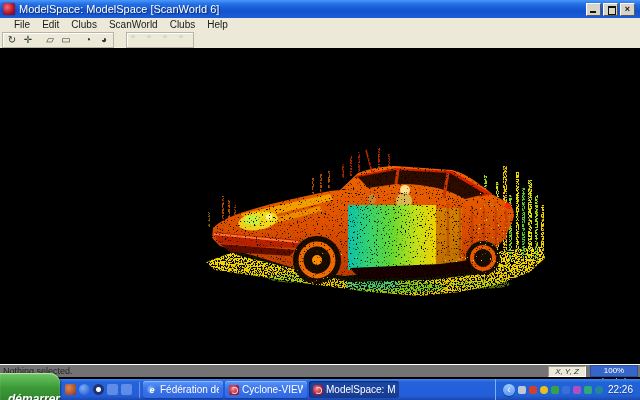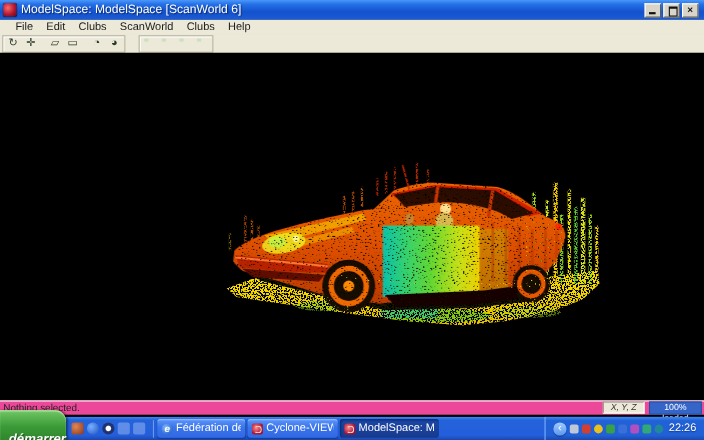--- a/index.html
+++ b/index.html
@@ -36,21 +36,21 @@
   .tool-sep{width:4px;}
   .seek-icon{width:11px;height:9px;position:relative;background:linear-gradient(135deg,#6a8a5a 0%,#2f4f2f 60%);
     border-radius:2px 1px 1px 2px;box-shadow:inset 0 1px 0 #b8d0a8;}
   .seek-icon::after{content:"";position:absolute;right:1px;top:1px;width:4px;height:3px;
     background:#cfe0c0;border-radius:1px;}
 
   
   .viewport{top:48px;height:319px;background:#000;}
 
   
-  .statusbar{top:364px;height:12px;background:#ec4899;display:flex;align-items:flex-start;
+  .statusbar{top:364px;height:12px;background:#737373;display:flex;align-items:flex-end;
     font-size:9px;border-top:1px solid #fff;}
   .status-msg{flex:1;padding-left:3px;color:#222;line-height:12px;}
   .coords-box{width:36px;height:9px;margin-right:4px;font-size:8px;line-height:9px;text-align:center;
     color:#333;border:1px solid;border-color:#9a968a #fff #fff #9a968a;background:#ece9d8;font-style:italic;}
   .progress-box{width:46px;height:10px;margin-right:2px;background:#3565c8;border:1px solid #28509e;
     color:#fff;font-size:8px;line-height:10px;text-align:center;}
 
   
   .taskbar{top:379px;height:21px;display:flex;align-items:center;
     background:linear-gradient(180deg,#3f86f2 0%,#2463da 14%,#245edb 80%,#1a47ae 100%);}

